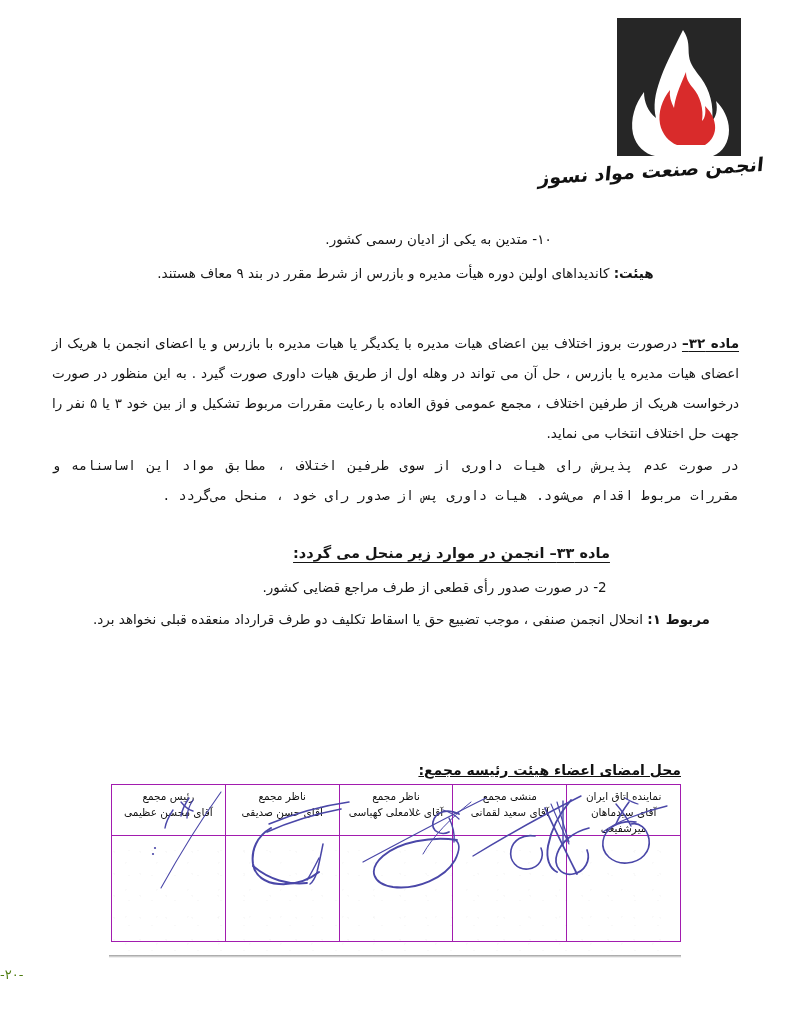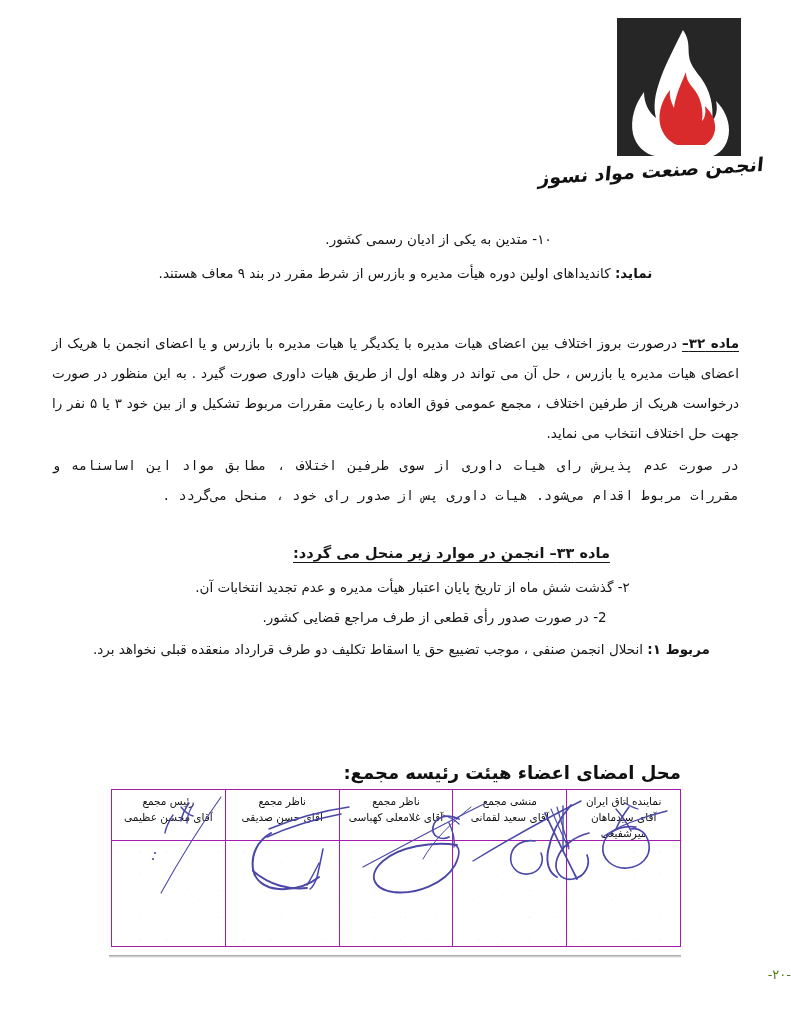--- a/index.html
+++ b/index.html
@@ -103,26 +103,27 @@
 
   
   .sig-section {
     position: absolute;
     top: 762px;
     right: 0;
     left: 0;
     padding: 0 110px 0 110px;
   }
   .sig-title {
-    font-size: 18px;
+    font-size: 14px;
     font-weight: 700;
     text-align: right;
     direction: rtl;
     margin: 0 0 6px 0;
     color: #111111;
+    text-decoration: underline;
   }
   table.sig-table {
     border-collapse: collapse;
     width: 570px;
     margin: 0;
     direction: rtl;
     table-layout: fixed;
   }
   table.sig-table td {
     border: 1px solid #a21caf;
@@ -153,21 +154,21 @@
     height: 105px;
     pointer-events: none;
   }
 
   
   .page-num {
     position: absolute;
     bottom: 42px;
     left: 0;
     right: 0;
-    text-align: right;
+    text-align: left;
     font-size: 13px;
     color: #4d7c0f;
     letter-spacing: 1px;
   }
 
   
   .scan-tint {
     position: absolute;
     top: 845px;
     right: 112px;
@@ -204,39 +205,38 @@
       </svg>
     </div>
     <div class="logo-wordmark">انجمن صنعت مواد نسوز</div>
   </div>
 
   <div class="body-area">
 
     <p class="para" style="text-align:center; padding-left:86px;">۱۰- متدین به یکی از ادیان رسمی کشور.</p>
 
     <p class="para" style="text-align:center; padding-left:20px;">
-      <span class="lbl-bold">نماید:</span><span> کاندیداهای اولین دوره هیأت مدیره و بازرس از شرط مقرر در بند ۹ معاف هستند.</span>
+      <span class="lbl-bold">هیئت:</span><span> کاندیداهای اولین دوره هیأت مدیره و بازرس از شرط مقرر در بند ۹ معاف هستند.</span>
     </p>
 
     <div class="spacer-lg"></div>
 
     <p class="para rtl-just" style="text-align:justify;">
       <span class="art-head">ماده ۳۲–</span><span> درصورت بروز اختلاف بین اعضای هیات مدیره با یکدیگر یا هیات مدیره با بازرس و یا اعضای انجمن با هریک از اعضای هیات مدیره یا بازرس ، حل آن می تواند در وهله اول از طریق هیات داوری صورت گیرد . به این منظور در صورت درخواست هریک از طرفین اختلاف ، مجمع عمومی فوق العاده با رعایت مقررات مربوط تشکیل و از بین خود ۳ یا ۵ نفر را جهت حل اختلاف انتخاب می نماید.</span>
     </p>
 
     <p class="para rtl-just" style="text-align:justify; margin-top:2px;font-family:Liberation Mono, monospace;">در صورت عدم پذیرش رای هیات داوری از سوی طرفین اختلاف ، مطابق مواد این اساسنامه و مقررات مربوط اقدام می‌شود. هیات داوری پس از صدور رای خود ، منحل می‌گردد .</p>
 
     <div class="spacer-md"></div>
 
     <p class="para" style="text-align:center; padding-left:112px;">
       <span class="heading-ul">ماده ۳۳– انجمن در موارد زیر منحل می گردد:</span>
     </p>
 
     <div class="indent-list">
-      <p class="list-line wide">۲- گذشت شش ماه از تاریخ پایان اعتبار هیأت مدیره و عدم تجدید انتخابات آن.</p>
       <p class="list-line">2- در صورت صدور رأی قطعی از طرف مراجع قضایی کشور.</p>
     </div>
 
     <p class="para" style="text-align:center; padding-left:12px; margin-top:2px;">
       <span class="lbl-bold">مربوط ۱:</span><span> انحلال انجمن صنفی ، موجب تضییع حق یا اسقاط تکلیف دو طرف قرارداد منعقده قبلی نخواهد برد.</span>
     </p>
 
   </div>
 
   <div class="sig-section">

